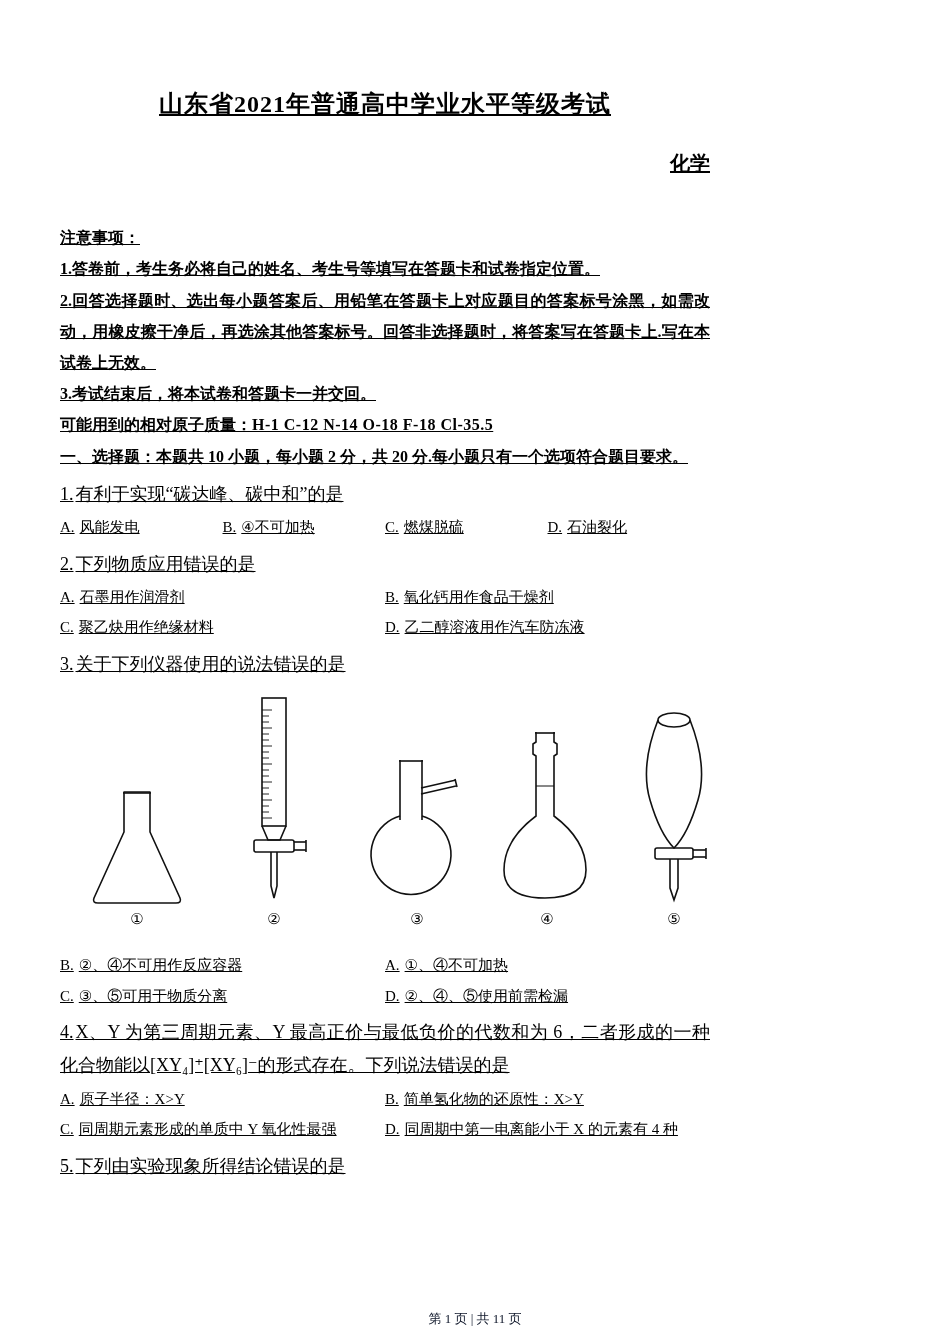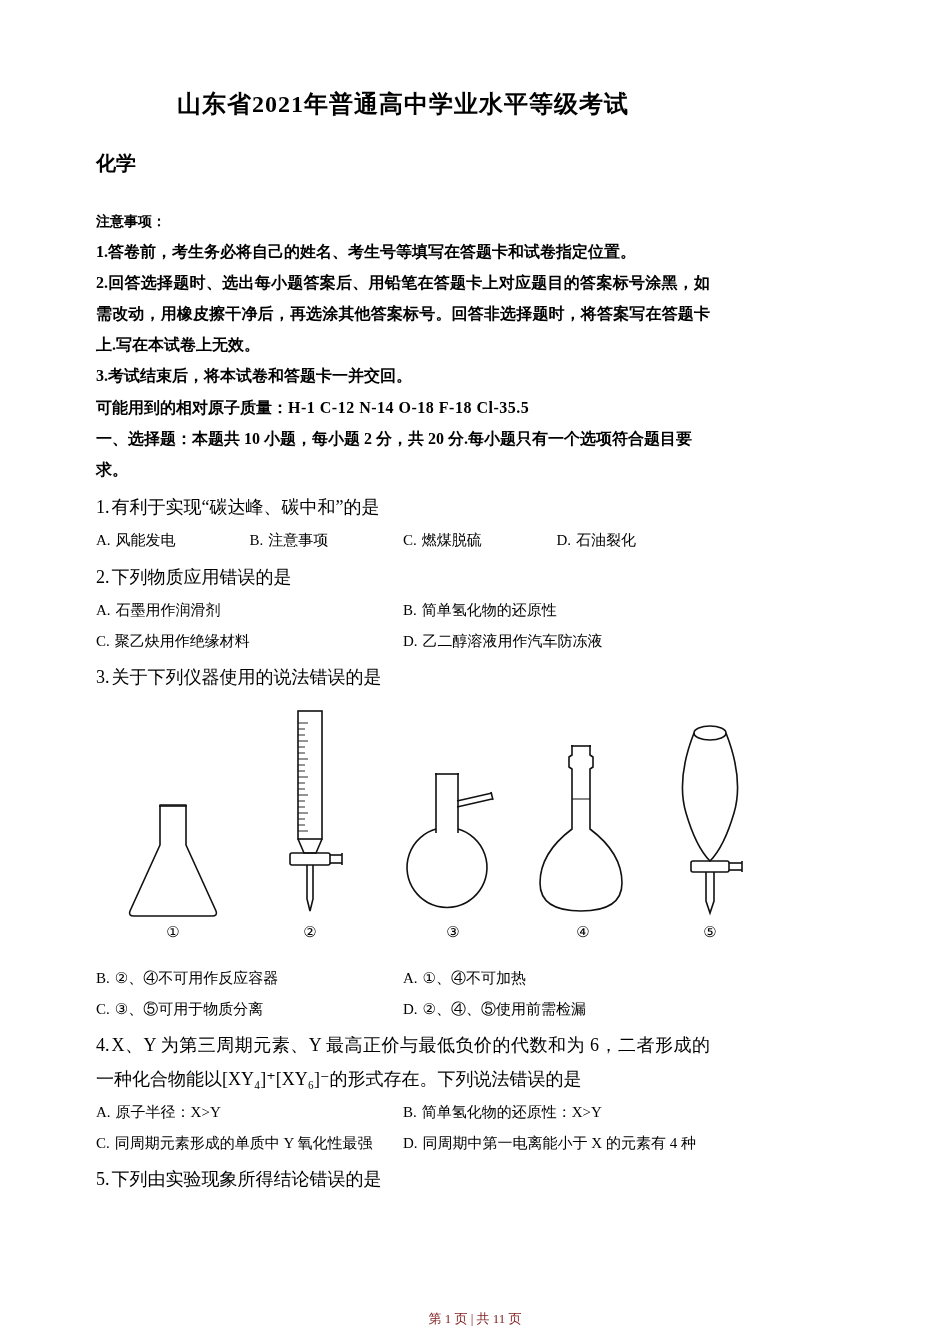--- a/index.html
+++ b/index.html
@@ -12,42 +12,43 @@
     height: 1344px;
     font-family: "Liberation Serif", "DejaVu Serif", serif;
     color: #000000;
     position: relative;
     overflow: hidden;
   }
   .page {
     width: 788px;
     height: 1344px;
     box-sizing: border-box;
-    padding: 60px 78px 0 96px;
-    position: relative;
+    padding: 60px 78px 0 60px;
+    position: relative;
+    text-decoration: underline;
   }
   .doc-title {
     text-align: center;
     font-size: 24px;
     font-weight: bold;
     letter-spacing: 1px;
     margin-top: 28px;
     margin-bottom: 0;
   }
   .doc-subtitle {
-    text-align: left;
+    text-align: right;
     font-size: 20px;
     font-weight: bold;
     margin-top: 30px;
     margin-bottom: 0;
   }
   .notice-head {
-    font-size: 14px;
-    font-weight: bold;
-    margin-top: 32px;
+    font-size: 16px;
+    font-weight: bold;
+    margin-top: 46px;
     margin-bottom: 0;
     line-height: 1.9;
   }
   .notice-line {
     font-size: 16px;
     font-weight: bold;
     line-height: 1.95;
     margin: 0;
     text-align: justify;
   }
@@ -110,21 +111,21 @@
     text-align: center;
     width: 40px;
   }
   .footer {
     position: absolute;
     bottom: 16px;
     left: 0;
     width: 950px;
     text-align: center;
     font-size: 13px;
-    color: #7f1d1d;
+    color: #0f172a;
   }
 </style>
 </head>
 <body>
 
 <div class="page">
 
   <div class="doc-title">山东省2021年普通高中学业水平等级考试</div>
   <div class="doc-subtitle">化学</div>
 
@@ -137,31 +138,31 @@
     <span>可能用到的相对原子质量：</span><span class="vals">H-1    C-12    N-14    O-18    F-18    Cl-35.5</span>
   </div>
 
   <div class="section-head">一、选择题：本题共 10 小题，每小题 2 分，共 20 分.每小题只有一个选项符合题目要求。</div>
 
   <div class="q-stem">
     <span class="num">1.</span><span>有利于实现“碳达峰、碳中和”的是</span>
   </div>
   <div class="opts-row opts-4">
     <span class="opt"><span class="lbl">A.</span><span>风能发电</span></span>
-    <span class="opt"><span class="lbl">B.</span><span>注意事项</span></span>
+    <span class="opt"><span class="lbl">B.</span><span>④不可加热</span></span>
     <span class="opt"><span class="lbl">C.</span><span>燃煤脱硫</span></span>
     <span class="opt"><span class="lbl">D.</span><span>石油裂化</span></span>
   </div>
 
   <div class="q-stem">
     <span class="num">2.</span><span>下列物质应用错误的是</span>
   </div>
   <div class="opts-row opts-2">
     <span class="opt"><span class="lbl">A.</span><span>石墨用作润滑剂</span></span>
-    <span class="opt"><span class="lbl">B.</span><span>简单氢化物的还原性</span></span>
+    <span class="opt"><span class="lbl">B.</span><span>氧化钙用作食品干燥剂</span></span>
   </div>
   <div class="opts-row opts-2">
     <span class="opt"><span class="lbl">C.</span><span>聚乙炔用作绝缘材料</span></span>
     <span class="opt"><span class="lbl">D.</span><span>乙二醇溶液用作汽车防冻液</span></span>
   </div>
 
   <div class="q-stem">
     <span class="num">3.</span><span>关于下列仪器使用的说法错误的是</span>
   </div>
 

